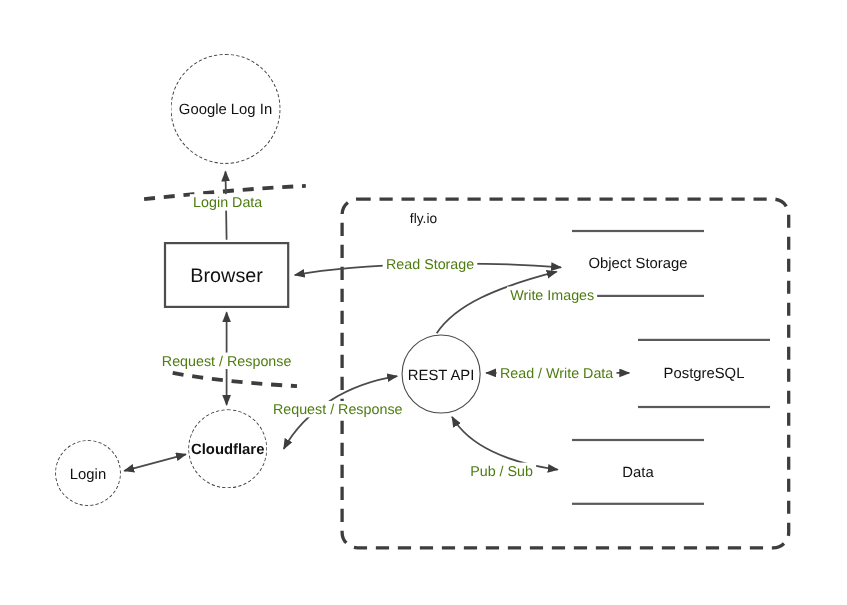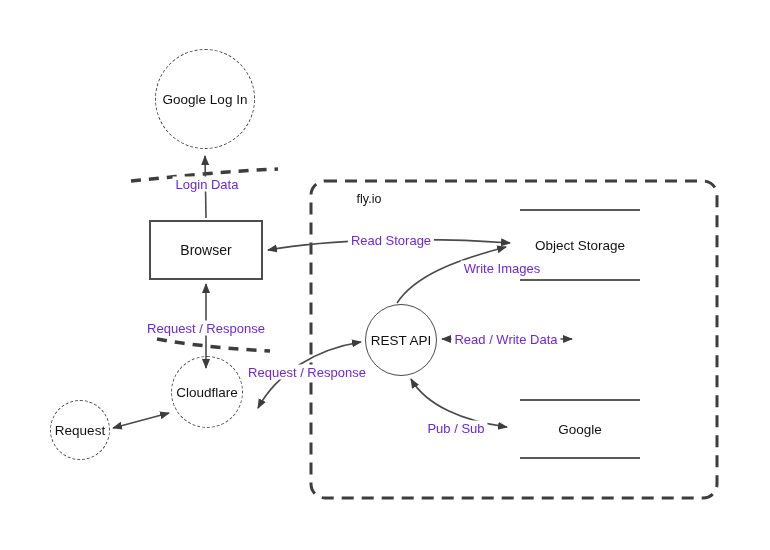--- a/index.html
+++ b/index.html
@@ -34,21 +34,21 @@
     font-size: 13.5px;
     color: #111;
   }
   .edge-label {
     position: absolute;
     transform: translate(-50%, -50%);
     background: #ffffff;
     padding: 0 3px;
     font-size: 13px;
     white-space: nowrap;
-    color: #6d28d9;
+    color: #4d7c0f;
   }
   .boundary-label {
     position: absolute;
     transform: translate(-50%, -50%);
     font-size: 12.5px;
     white-space: nowrap;
     color: #111;
   }
 </style>
 </head>
@@ -86,46 +86,49 @@
 
     <path d="M 442,339 L 572,339" fill="none" stroke="#4a4a4a" stroke-width="1.6" marker-start="url(#ahs)" marker-end="url(#ah)"></path>
 
     <path d="M 411,379 C 426,405 462,421 507,427" fill="none" stroke="#4a4a4a" stroke-width="1.6" marker-start="url(#ahs)" marker-end="url(#ah)"></path>
   </svg>
 
   <div class="node circle dashed-border" style="left:155px; top:49px; width:100px; height:100px;">
     <span>Google Log In</span>
   </div>
 
-  <div class="node proc-rect" style="left:149px; top:220px; width:114px; height:60px; font-size:14px;">
+  <div class="node proc-rect" style="left:149px; top:220px; width:114px; height:60px; font-size:18px;">
     <span>Browser</span>
   </div>
 
   <div class="node circle dashed-border" style="left:50px; top:400px; width:60px; height:60px;">
-    <span>Request</span>
+    <span>Login</span>
   </div>
 
-  <div class="node circle dashed-border" style="left:171px; top:356px; width:72px; height:72px;">
+  <div class="node circle dashed-border" style="left:171px; top:372px; width:72px; height:72px;font-weight:bold;">
     <span>Cloudflare</span>
   </div>
 
   <div class="node circle solid-border" style="left:365px; top:304px; width:72px; height:72px;">
     <span>REST API</span>
   </div>
 
-  <div class="datastore" style="left:520px; top:209px; width:120px; height:72px;">
+  <div class="datastore" style="left:520px; top:209px; width:120px; height:61px;">
     <span>Object Storage</span>
   </div>
 
+  <div class="datastore" style="left:580px; top:308px; width:120px; height:63px;">
+    <span>PostgreSQL</span>
+  </div>
 
   <div class="datastore" style="left:520px; top:399px; width:120px; height:60px;">
-    <span>Google</span>
+    <span>Data</span>
   </div>
 
-  <div class="boundary-label" style="left:369px; top:199px;">fly.io</div>
+  <div class="boundary-label" style="left:385px; top:199px;">fly.io</div>
 
   <div class="edge-label" style="left:207px; top:184px;">Login Data</div>
 
   <div class="edge-label" style="left:391px; top:240px;">Read Storage</div>
 
   <div class="edge-label" style="left:467px; top:268px;margin-left:35px;">Write Images</div>
 
   <div class="edge-label" style="left:206px; top:328px;">Request / Response</div>
 
   <div class="edge-label" style="left:307px; top:372px;">Request / Response</div>

